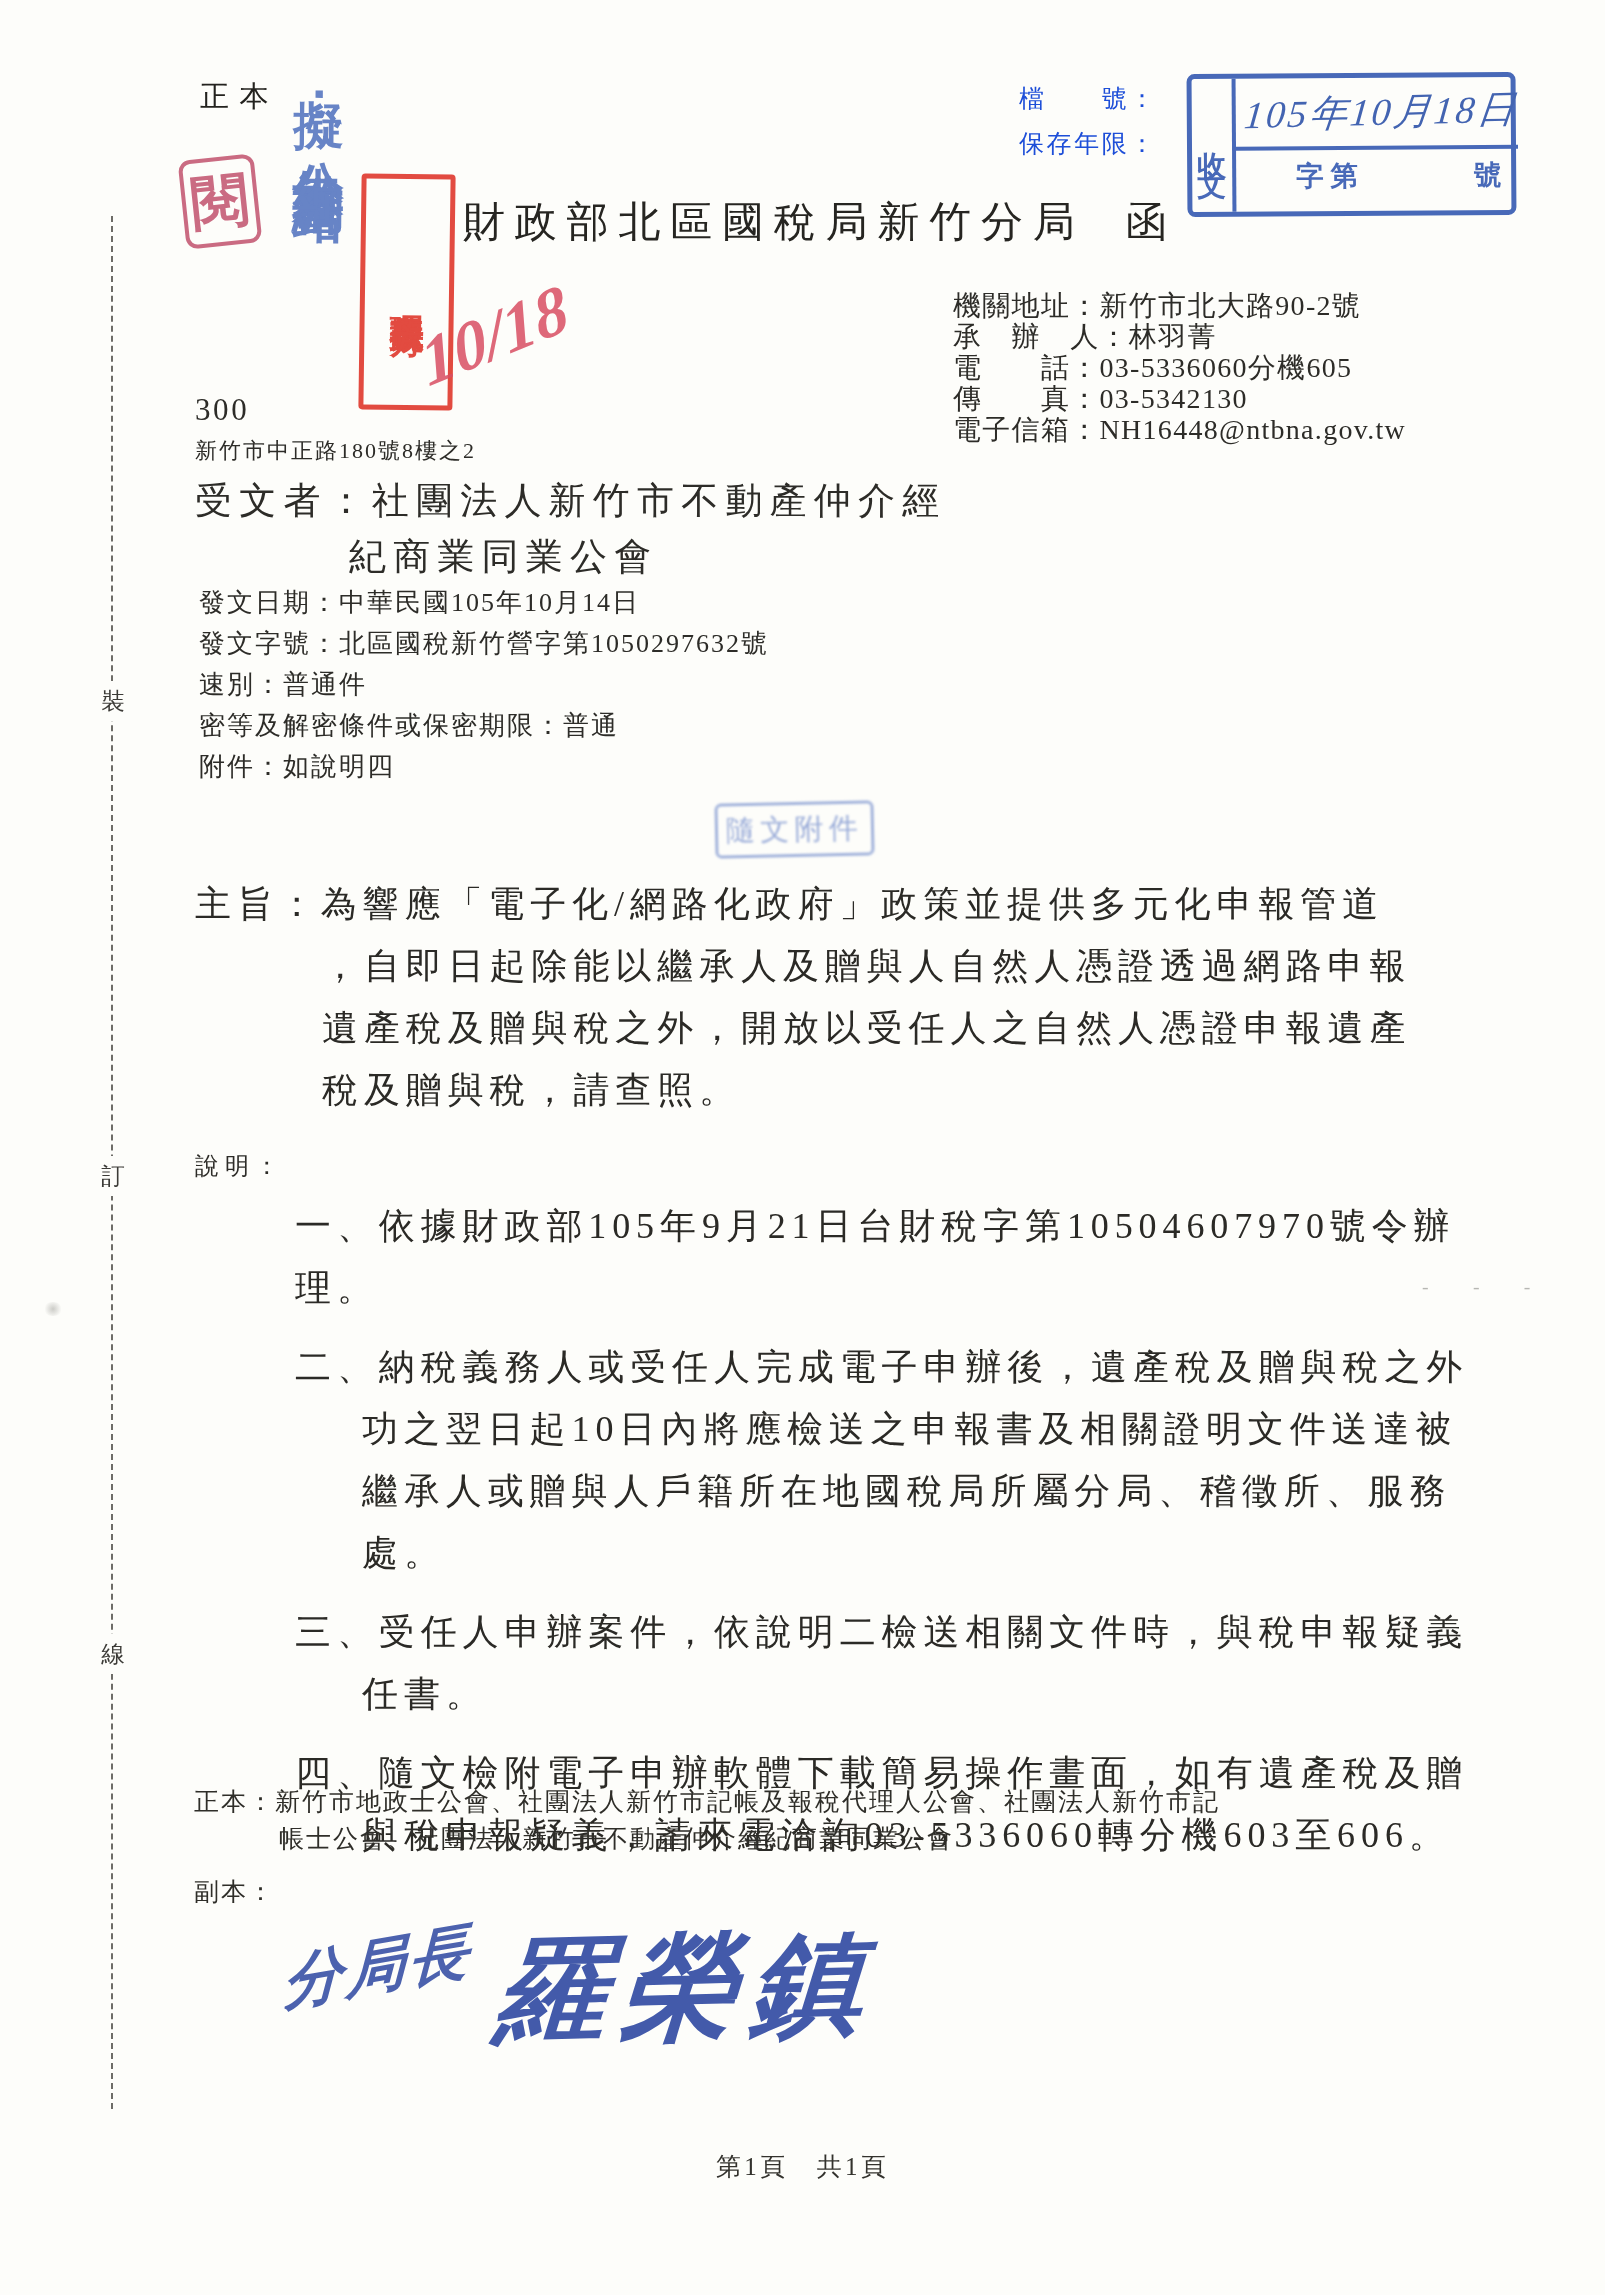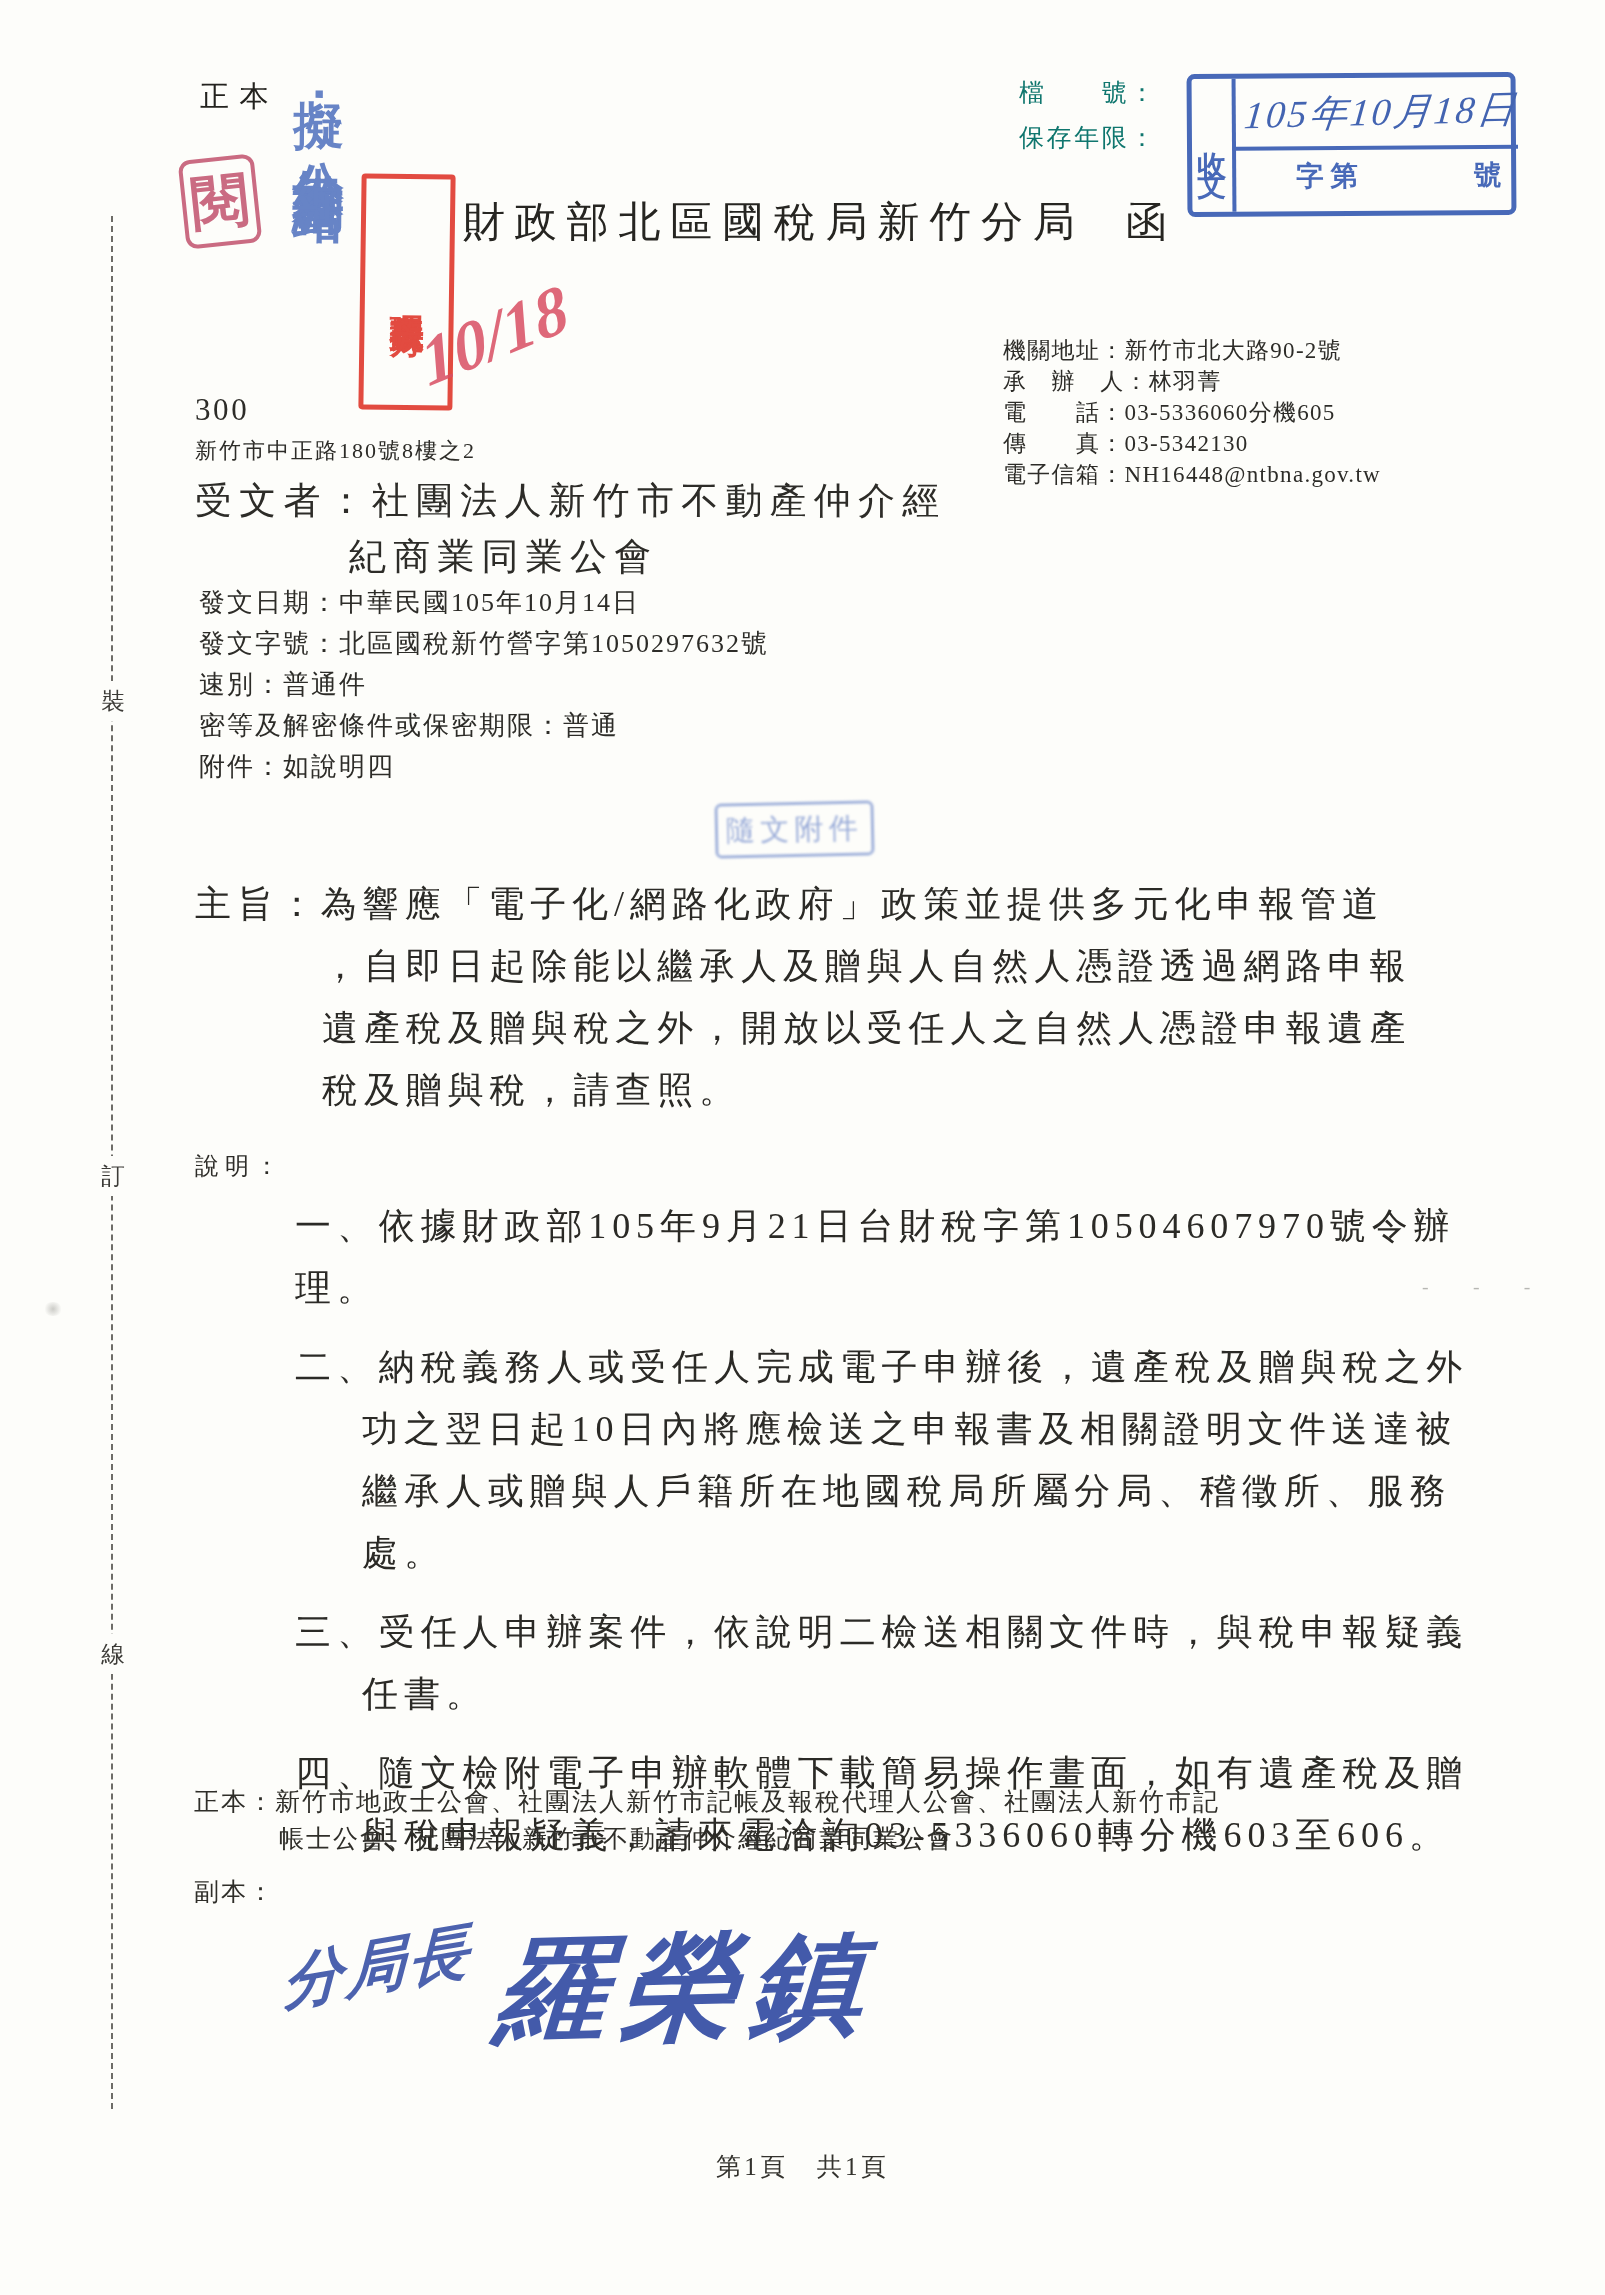--- a/index.html
+++ b/index.html
@@ -39,21 +39,21 @@
   .chairman-stamp span { writing-mode:vertical-rl; text-orientation:upright;
     font-size:34px; font-weight:bold; color:#e03c31; letter-spacing:1.3px; }
   .chairman-date { left:417px; top:296px; font-size:68px; color:#d94f63;
     font-style:italic; font-weight:bold; transform:rotate(-22deg) skewX(-8deg); opacity:.85; }
 
   
   .doc-title { left:463px; top:194px; font-size:42px; letter-spacing:9.8px; color:#262521; white-space:nowrap; }
   .doc-title .doc-type { margin-left:41px; }
 
   
-  .file-labels { left:1019px; top:70px; font-size:25px; letter-spacing:2.6px; line-height:45px; color:#0f766e; }
+  .file-labels { left:1019px; top:76px; font-size:25px; letter-spacing:2.6px; line-height:45px; color:#1d4ed8; }
 
   
   .recv-stamp { left:1187px; top:73px; width:329px; height:143px;
     border:5.2px solid #3f62b5; border-radius:7.9px; display:flex; opacity:.95;
     transform:rotate(-.4deg); color:#3f62b5; }
   .recv-left { width:45px; border-right:4.6px solid #3f62b5; display:flex;
     align-items:center; justify-content:center; }
   .recv-left span { writing-mode:vertical-rl; text-orientation:upright;
     font-size:29px; font-weight:bold; letter-spacing:17px; }
   .recv-right { flex:1; display:flex; flex-direction:column; }
@@ -150,21 +150,21 @@
       <div class="recv-date-row">
         <span class="recv-date">105年10月18日</span>
       </div>
       <div class="recv-num-row">
         <span class="recv-zi">字第</span>
         <span class="recv-hao">號</span>
       </div>
     </div>
   </div>
 
-  <div class="abs" style="left:1003px; top:290px; font-size:23px; letter-spacing:1.3px; line-height:31px;margin-top:45px;">
+  <div class="abs" style="left:953px; top:290px; font-size:28px; letter-spacing:1.3px; line-height:31px;">
     <div>機關地址：新竹市北大路90-2號</div>
     <div>承　辦　人：林羽菁</div>
     <div>電　　話：03-5336060分機605</div>
     <div>傳　　真：03-5342130</div>
     <div>電子信箱：NH16448@ntbna.gov.tw</div>
   </div>
 
   <div class="abs postal">300</div>
   <div class="abs recv-address">新竹市中正路180號8樓之2</div>
   <div class="abs recipient-1">

